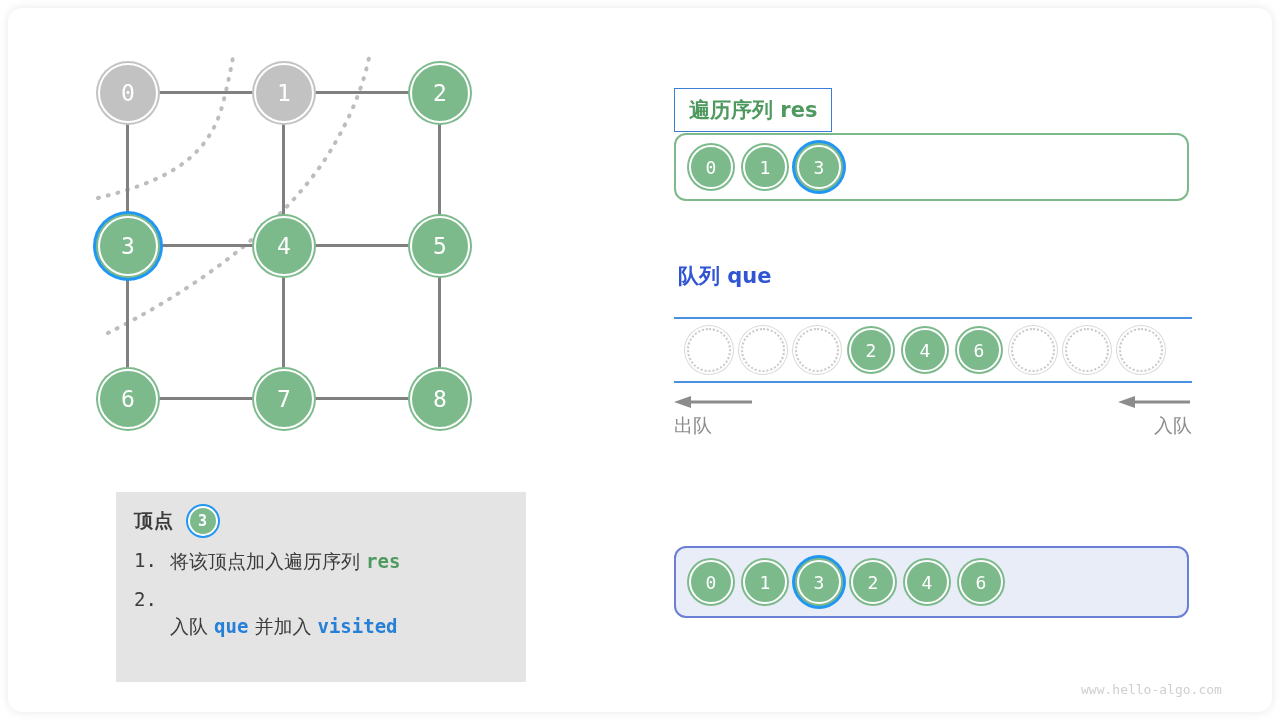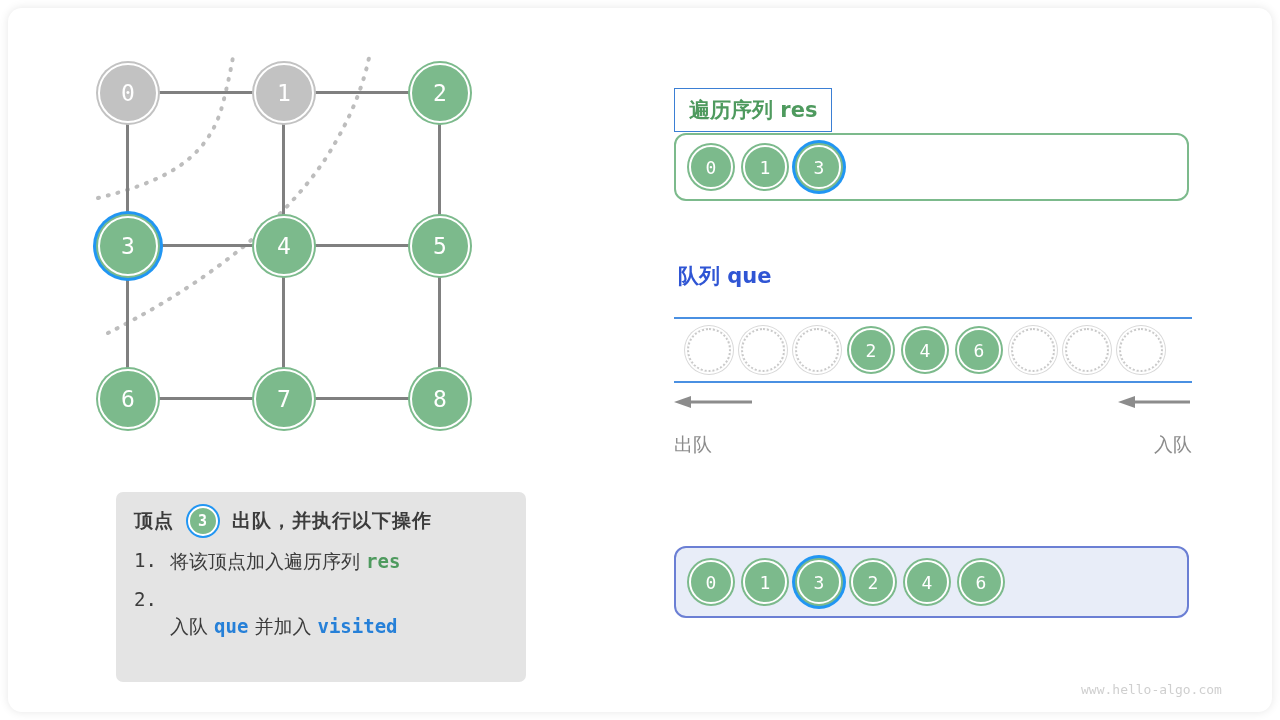--- a/index.html
+++ b/index.html
@@ -29,21 +29,21 @@
   .node.sel{box-shadow:0 0 0 2px #7cba8c,0 0 0 5px #2196f3;}
   .edge{position:absolute;background:#808080;}
   .edge.h{height:3px;}
   .edge.v{width:3px;}
 
   svg.curve{position:absolute;left:0;top:0;width:470px;height:420px;overflow:visible;}
 
   
   #infobox{
     left:108px;top:484px;width:410px;height:190px;
-    background:#e4e4e4;border-radius:7px;box-sizing:border-box;
+    background:#e4e4e4;border-radius:1px;box-sizing:border-box;
     padding:14px 18px 0 18px;
   }
   #infotitle{
     display:flex;align-items:center;
     font-size:19px;font-weight:bold;color:#3c3c3c;
     letter-spacing:1px;
   }
   .minicircle{
     width:30px;height:30px;border-radius:50%;
     background:#7cba8c;border:2px solid #ffffff;
@@ -91,21 +91,21 @@
   }
   #quebox{left:666px;top:309px;width:518px;height:66px;}
   #quebox .line{position:absolute;left:0;width:518px;height:2px;background:#4a90e2;}
   #quebox .line.t{top:0;}
   #quebox .line.b{bottom:0;}
   #quecells{position:absolute;left:13px;top:11px;display:flex;align-items:center;}
 
   #deq{left:666px;top:386px;}
   #enq{left:1110px;top:386px;}
   .arrowwrap{display:flex;flex-direction:column;}
-  .arrowlbl{font-size:19px;color:#8c8c8c;margin-top:22px;}
+  .arrowlbl{font-size:19px;color:#8c8c8c;margin-top:3px;}
   #deq .arrowlbl{text-align:left;}
   #enq .arrowlbl{text-align:right;}
 
   #vistitle{left:670px;top:483px;font-size:21px;font-weight:bold;color:#2f55d4;}
   #visbox{
     left:666px;top:538px;width:515px;height:72px;
     background:#e8edf8;border:2px solid #6b7fd4;border-radius:12px;
     box-sizing:border-box;display:flex;align-items:center;padding-left:13px;
   }
 
@@ -154,21 +154,20 @@
     <div class="node green" style="left:312px;top:153px;">5</div>
     <div class="node green" style="left:0px;top:306px;">6</div>
     <div class="node green" style="left:156px;top:306px;">7</div>
     <div class="node green" style="left:312px;top:306px;">8</div>
   </div>
 
   <div class="abs" id="infobox">
     <div id="infotitle">
       <span>顶点</span>
       <span class="minicircle">3</span>
-      <span>出队，并执行以下操作</span>
     </div>
 
     <div class="steprow">
       <span class="stepnum">1.</span>
       <span>
         <span>将该顶点加入遍历序列 </span><span class="mono code-green">res</span>
       </span>
     </div>
 
     <div class="steprow">

